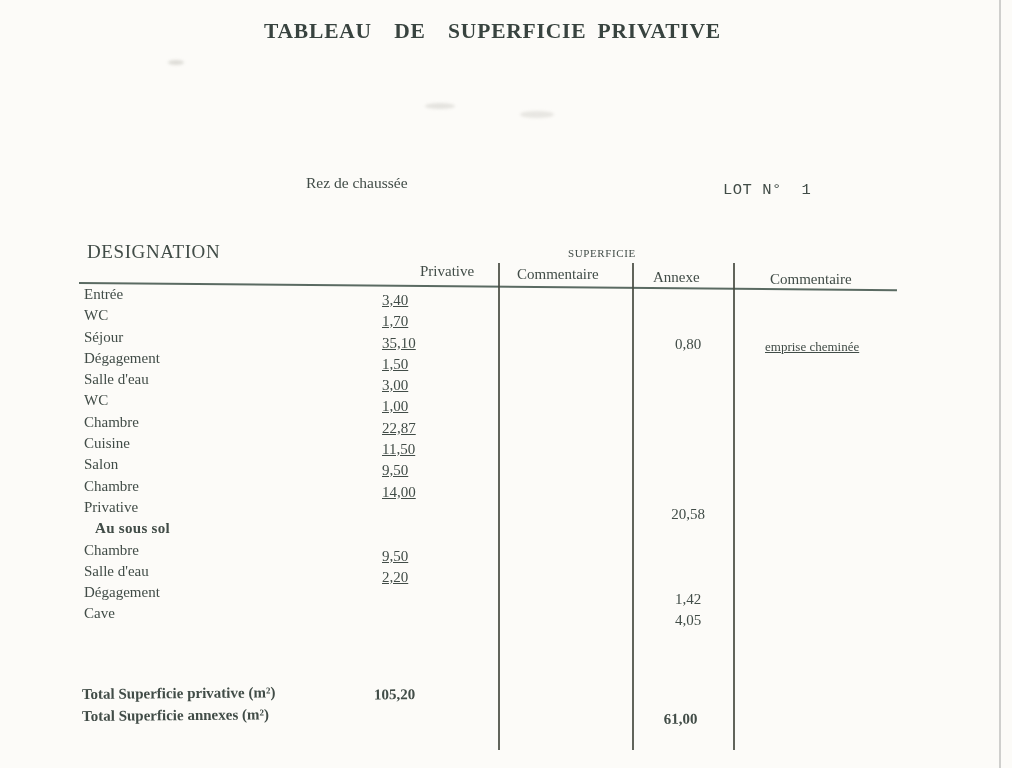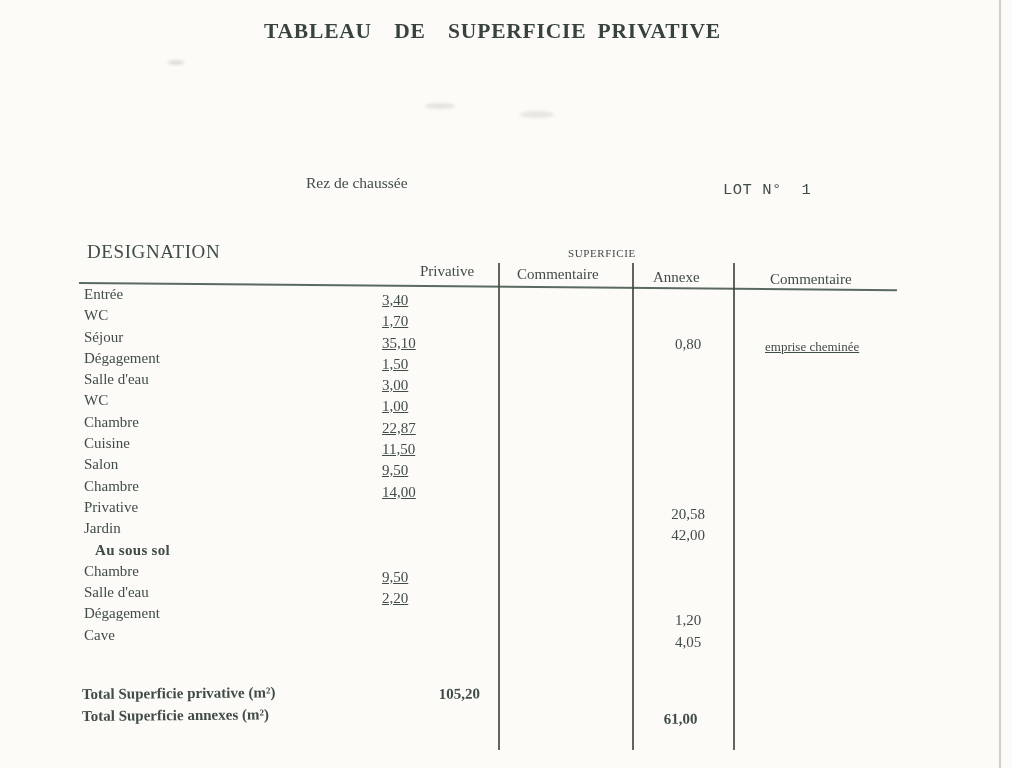--- a/index.html
+++ b/index.html
@@ -63,21 +63,21 @@
   .trow .anx{position:absolute;left:551px;width:110px;top:7px;text-align:center;}
   .trow .cmt{position:absolute;left:683px;top:10px;font-size:13px;white-space:pre;text-decoration:underline;}
   
   .totals{
     position:absolute;left:82px;top:686px;width:815px;
     font-size:15px;font-weight:700;
     transform:rotate(-0.5deg);transform-origin:left center;
   }
   .totals .tline{position:relative;height:21.8px;}
   .totals .lbl{position:absolute;left:0;top:0;white-space:pre;}
-  .totals .priv{position:absolute;left:308px;width:90px;top:3px;text-align:right;}
+  .totals .priv{position:absolute;left:292px;width:90px;top:3px;text-align:left;}
   .totals .anx{position:absolute;left:551px;width:95px;top:8px;text-align:center;}
   
   .speck{position:absolute;background:#b9b7b0;border-radius:50%;filter:blur(1.5px);}
   .speck-1{left:425px;top:103px;width:30px;height:6px;opacity:.35;}
   .speck-2{left:520px;top:111px;width:34px;height:7px;opacity:.3;}
   .speck-3{left:168px;top:60px;width:16px;height:5px;opacity:.45;}
 </style>
 </head>
 <body>
 
@@ -142,38 +142,34 @@
         <span class="priv">9,50</span>
       </div>
       <div class="trow">
         <span class="lbl">Chambre</span>
         <span class="priv">14,00</span>
       </div>
       <div class="trow">
         <span class="lbl">Privative</span>
         <span class="anx">20,58</span>
       </div>
-      <div class="trow">
-        <span class="lbl">Jardin</span>
-        <span class="anx">42,00</span>
-      </div>
       <div class="trow section">
         <span class="lbl">Au sous sol</span>
       </div>
       <div class="trow">
         <span class="lbl">Chambre</span>
         <span class="priv">9,50</span>
       </div>
       <div class="trow">
         <span class="lbl">Salle d'eau</span>
         <span class="priv">2,20</span>
       </div>
       <div class="trow">
         <span class="lbl">Dégagement</span>
-        <span class="anx">1,20</span>
+        <span class="anx">1,42</span>
       </div>
       <div class="trow">
         <span class="lbl">Cave</span>
         <span class="anx">4,05</span>
       </div>
     </div>
 
   <div class="totals">
     <div class="tline">
       <span class="lbl">Total Superficie privative (m²)</span>

